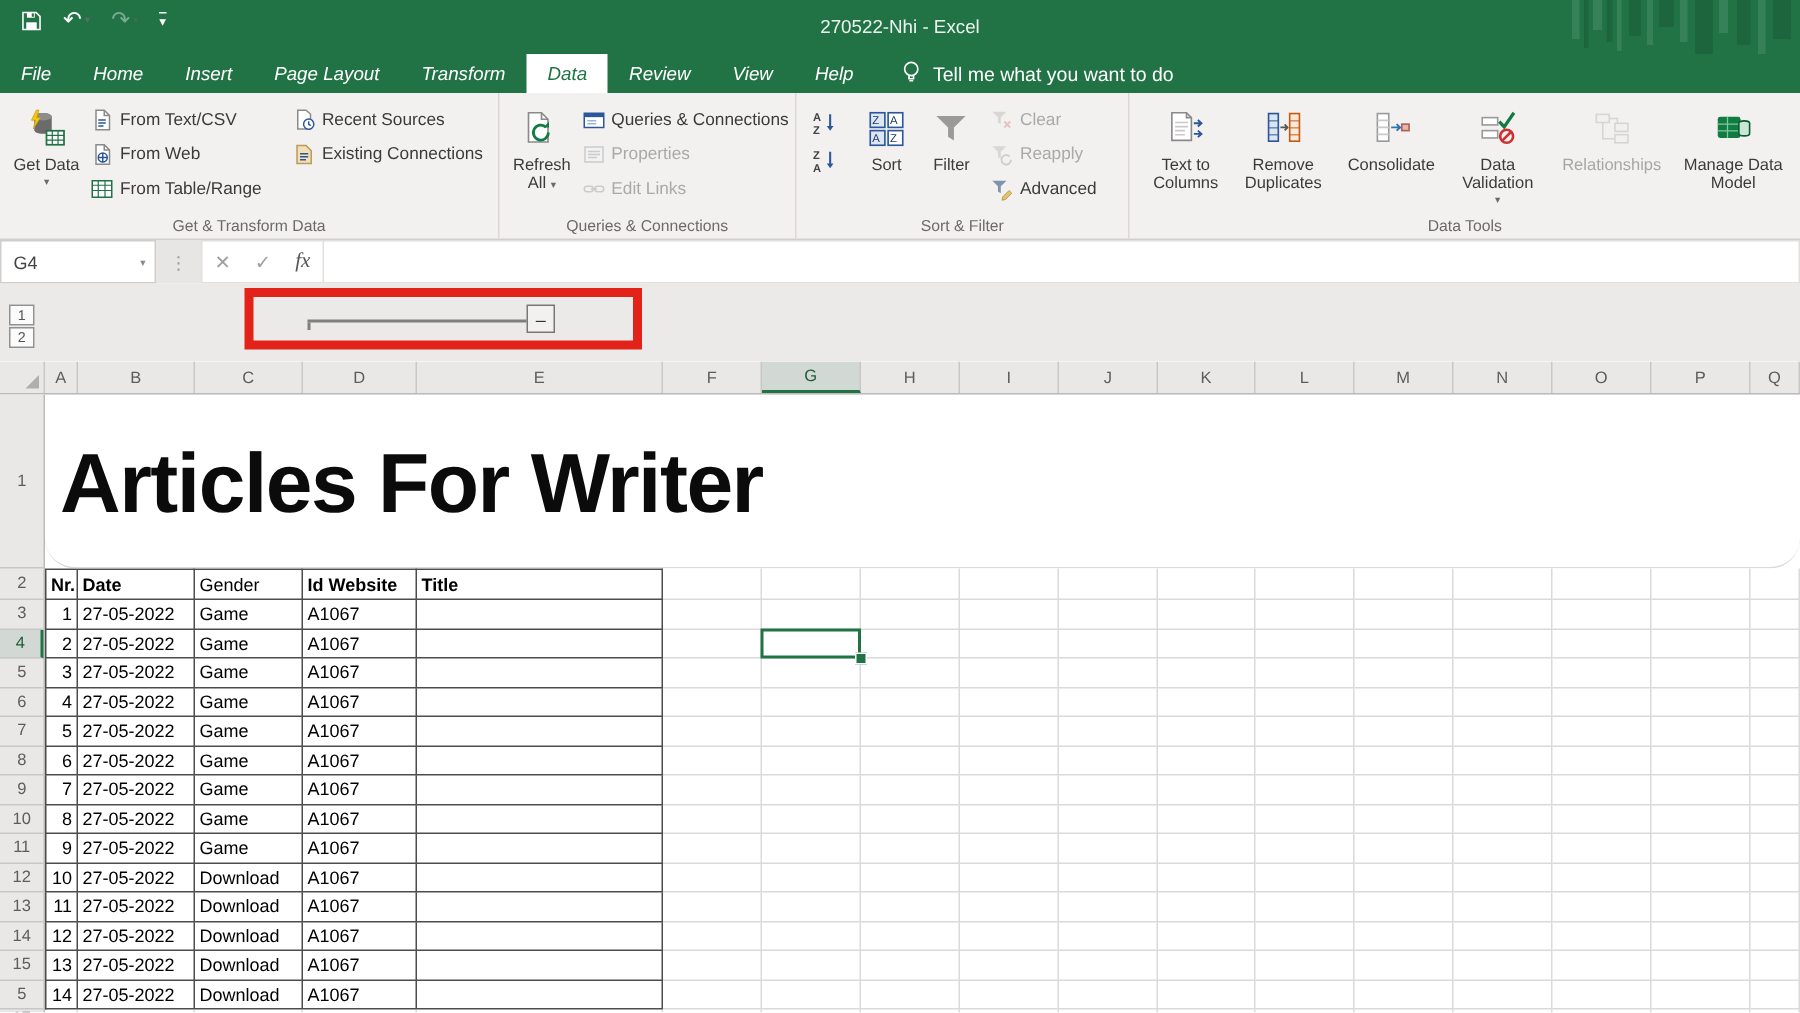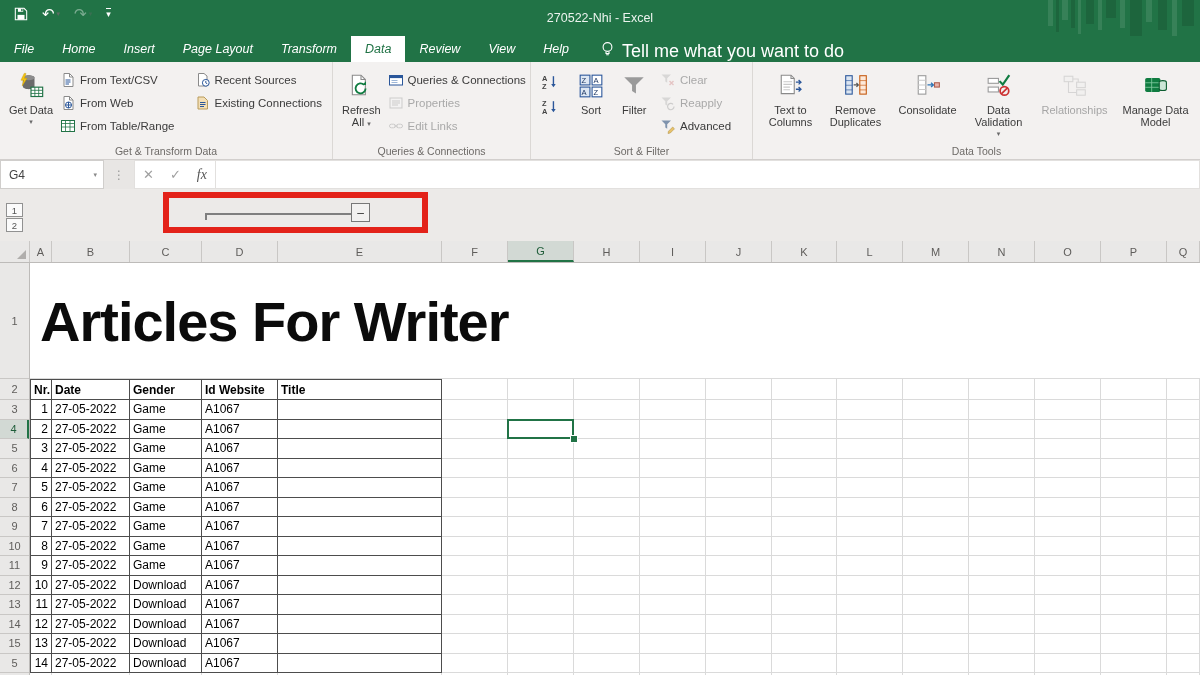--- a/index.html
+++ b/index.html
@@ -15,21 +15,21 @@
   #win-title{position:absolute;left:0;right:0;top:0;height:36px;display:flex;align-items:center;
              justify-content:center;color:#ecf3ee;font-size:12.5px;}
   #deco{position:absolute;right:0;top:0;width:160px;height:36px;overflow:hidden;}
   #deco i{position:absolute;top:0;display:block;background:rgba(255,255,255,.10);}
   #deco i.d{background:rgba(0,0,0,.12);}
   
   #tabrow{position:absolute;left:0;top:36px;width:1200px;height:26px;background:#217346;
           display:flex;align-items:stretch;}
   .tab{color:#fff;font-size:12.5px;line-height:26px;padding:0 14px;cursor:default;font-style:italic;}
   .tab.sel{background:#fff;color:#217346;}
-  #tellme{display:flex;align-items:flex-end;gap:8px;color:#fff;font-size:18px;padding-left:18px;}
+  #tellme{display:flex;align-items:center;gap:8px;color:#fff;font-size:13px;padding-left:18px;}
   
   #ribbon{position:absolute;left:0;top:62px;width:1200px;height:97px;background:#f3f1f0;
           border-bottom:1px solid #d2cfcd;display:flex;}
   .rgroup{position:relative;height:97px;box-sizing:border-box;padding:7px 4px 16px 6px;
           display:flex;align-items:flex-start;}
   .rgroup+.rgroup{border-left:1px solid #dbd8d5;}
   .glabel{position:absolute;left:0;right:0;bottom:2px;text-align:center;font-size:10.5px;color:#6d6a67;}
   .bigbtn{display:flex;flex-direction:column;align-items:center;text-align:center;
           font-size:11px;color:#3b3b3b;line-height:12px;padding:2px 3px;}
   .bigbtn .ic{height:30px;display:flex;align-items:center;justify-content:center;margin-bottom:3px;}
@@ -481,27 +481,27 @@
         <div class="rh" style="height: 19.5px;">10</div>
         <div class="rh" style="height: 19.5px;">11</div>
         <div class="rh" style="height: 19.5px;">12</div>
         <div class="rh" style="height: 19.5px;">13</div>
         <div class="rh" style="height: 19.5px;">14</div>
         <div class="rh" style="height: 19.5px;">15</div>
         <div class="rh" style="height: 19.5px;">5</div>
         <div class="rh" style="height: 12px;">17</div>
       </div>
     <div id="cells">
-        <div class="grow" style="height: 116px; border-bottom: 1px solid rgb(218, 218, 218); box-sizing: border-box; position: relative;">
+        <div class="grow" style="height: 116px; border-bottom: 1px solid rgb(218, 218, 218); box-sizing: border-box; position: relative; border-radius: 20px;">
           <div id="bigtitle">Articles For Writer</div>
         </div>
       <div class="grow" style="height: 21px;">
           <div class="gc tb tbh first" style="width: 22px; height: 21px; font-weight: bold;">Nr.</div>
           <div class="gc tb tbh" style="width: 78px; height: 21px; font-weight: bold;">Date</div>
-          <div class="gc tb tbh" style="width: 72px; height: 21px; font-weight: bold;">Gender</div>
+          <div class="gc tb tbh" style="width: 72px; height: 21px; font-weight: normal;">Gender</div>
           <div class="gc tb tbh" style="width: 76px; height: 21px; font-weight: bold;">Id Website</div>
           <div class="gc tb tbh" style="width: 164px; height: 21px; font-weight: bold;">Title</div>
           <div class="gc " style="width: 66px; height: 21px; font-weight: normal;"></div>
           <div class="gc " style="width: 66px; height: 21px; font-weight: normal;"></div>
           <div class="gc " style="width: 66px; height: 21px; font-weight: normal;"></div>
           <div class="gc " style="width: 66px; height: 21px; font-weight: normal;"></div>
           <div class="gc " style="width: 66px; height: 21px; font-weight: normal;"></div>
           <div class="gc " style="width: 65px; height: 21px; font-weight: normal;"></div>
           <div class="gc " style="width: 66px; height: 21px; font-weight: normal;"></div>
           <div class="gc " style="width: 66px; height: 21px; font-weight: normal;"></div>

